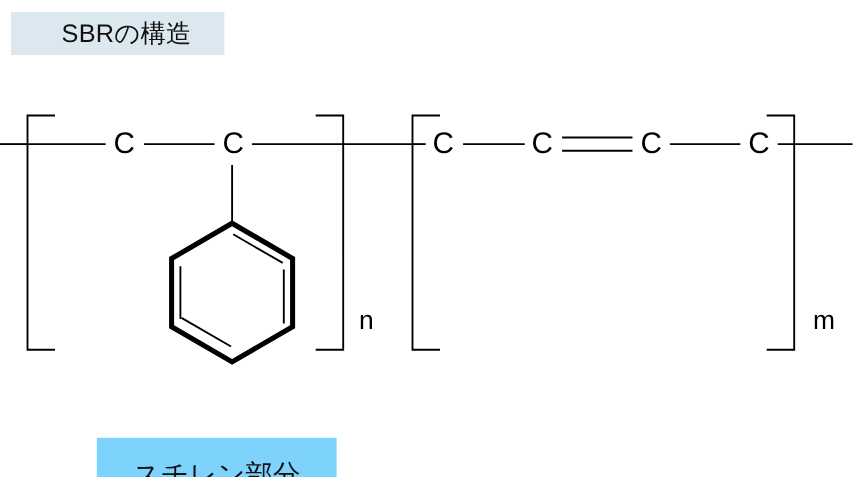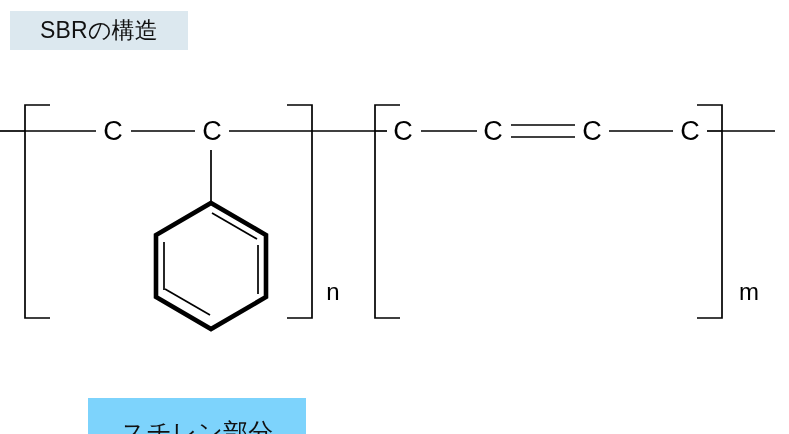--- a/index.html
+++ b/index.html
@@ -20,20 +20,21 @@
   #title-box {
     position: absolute;
     left: 10px;
     top: 11px;
     width: 178px;
     height: 39px;
     background: #dce8ef;
     display: flex;
     align-items: center;
     justify-content: center;
+    padding-left: 16px;
   }
   #title-text {
     font-size: 23px;
     color: #111111;
     letter-spacing: 0.2px;
     line-height: 1;
     white-space: nowrap;
   }
 
   

